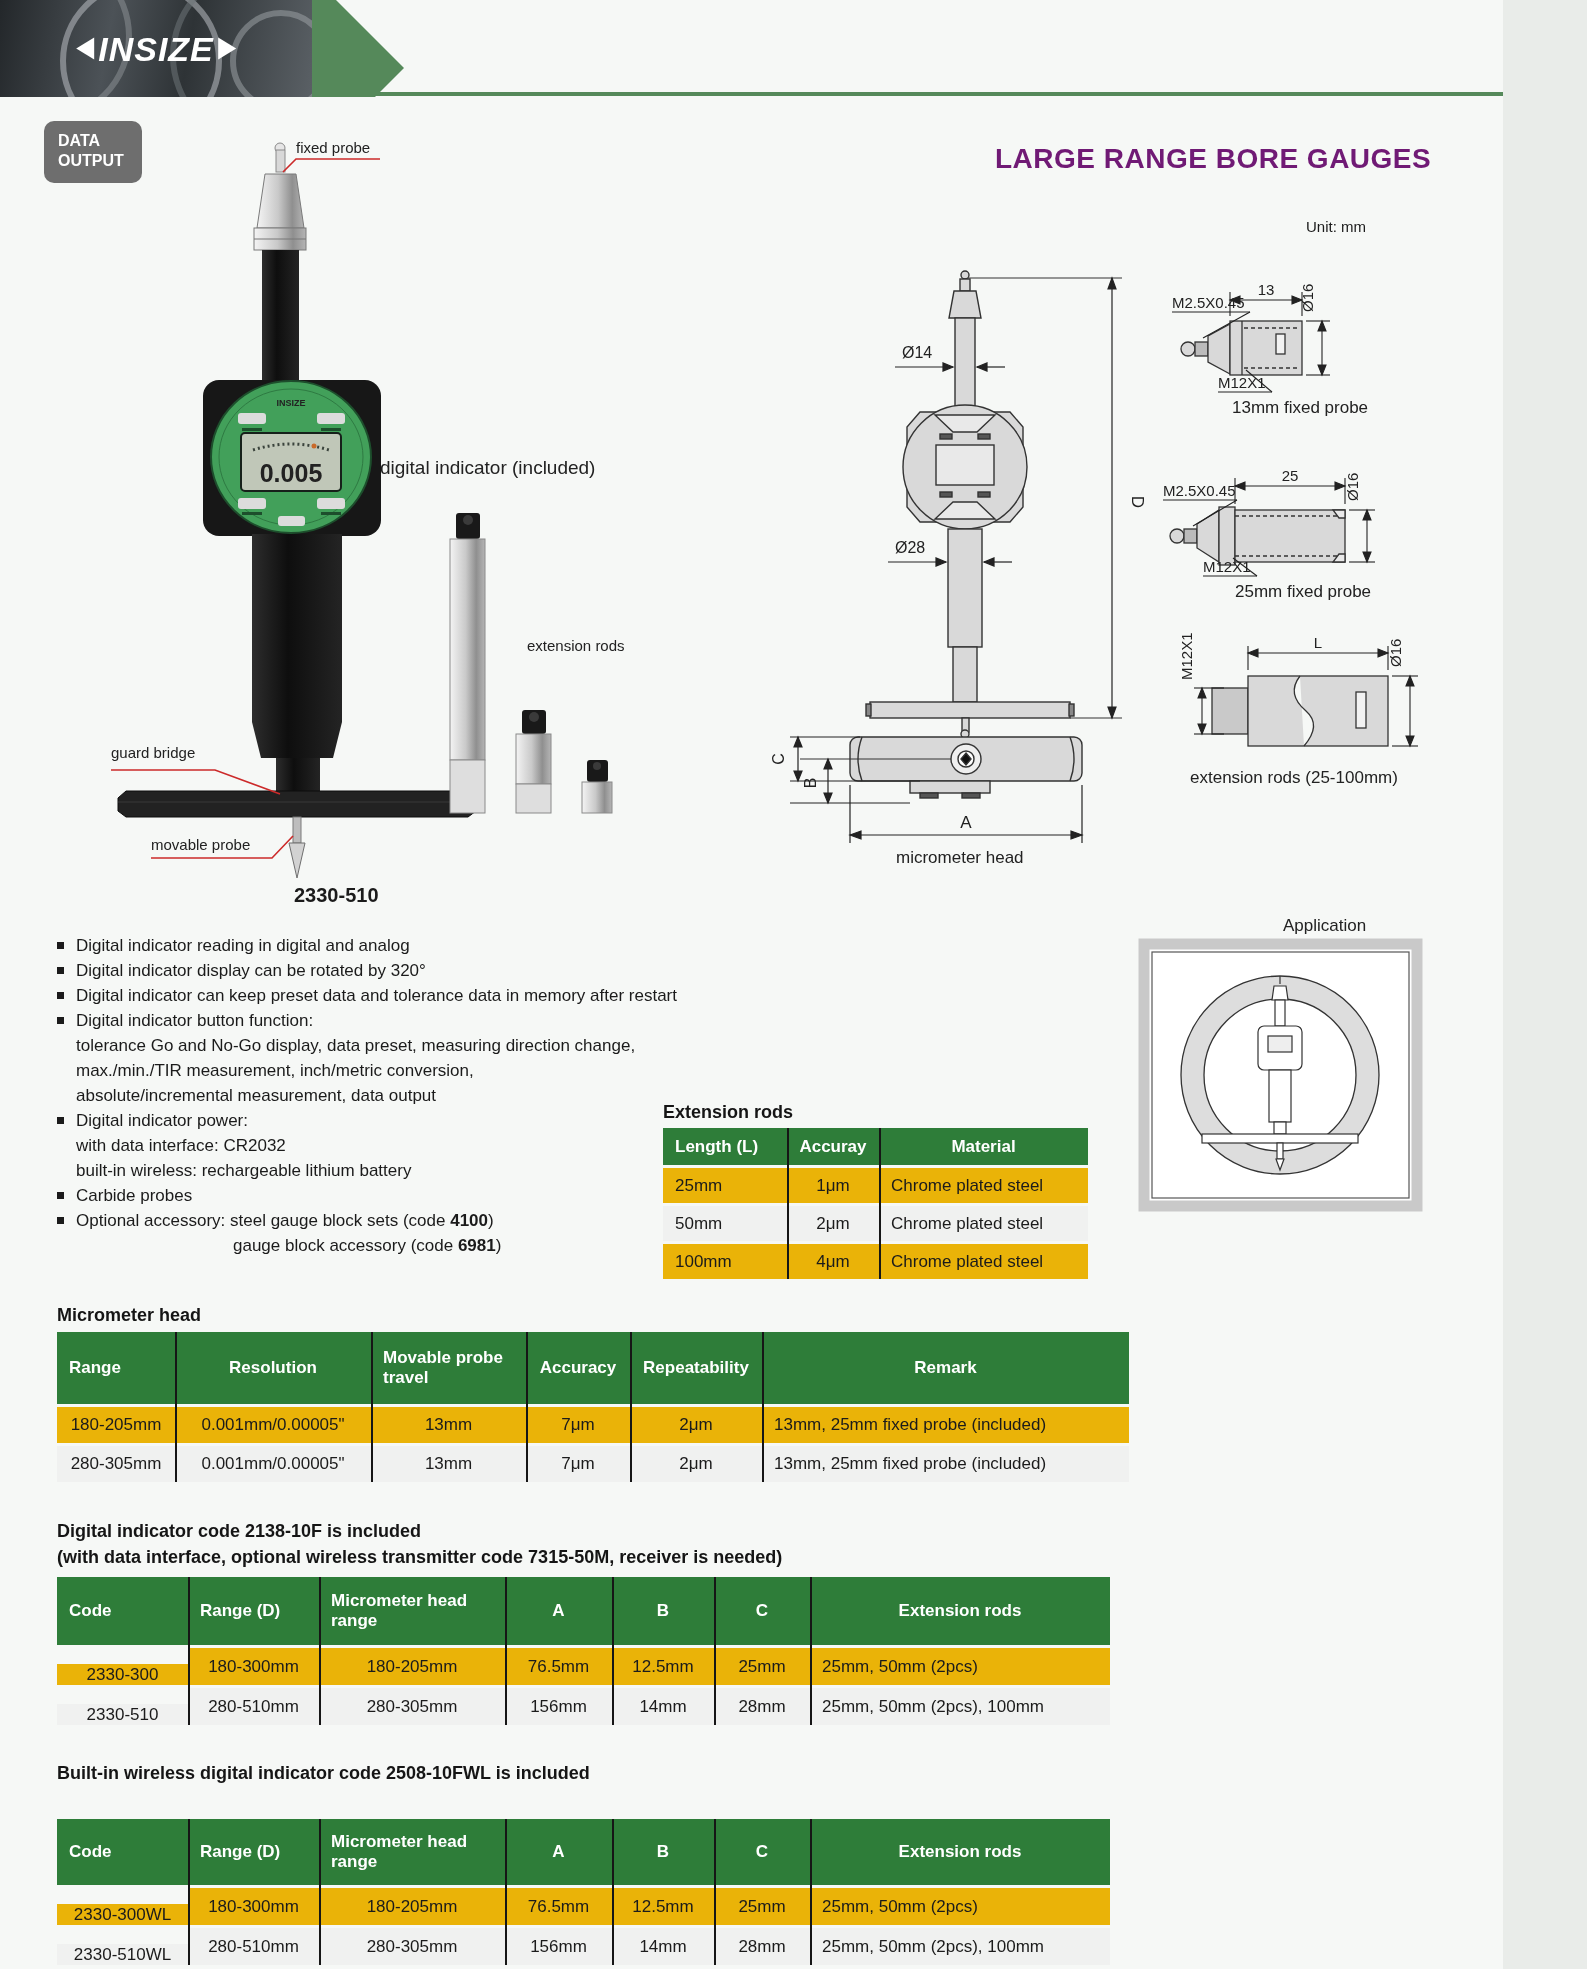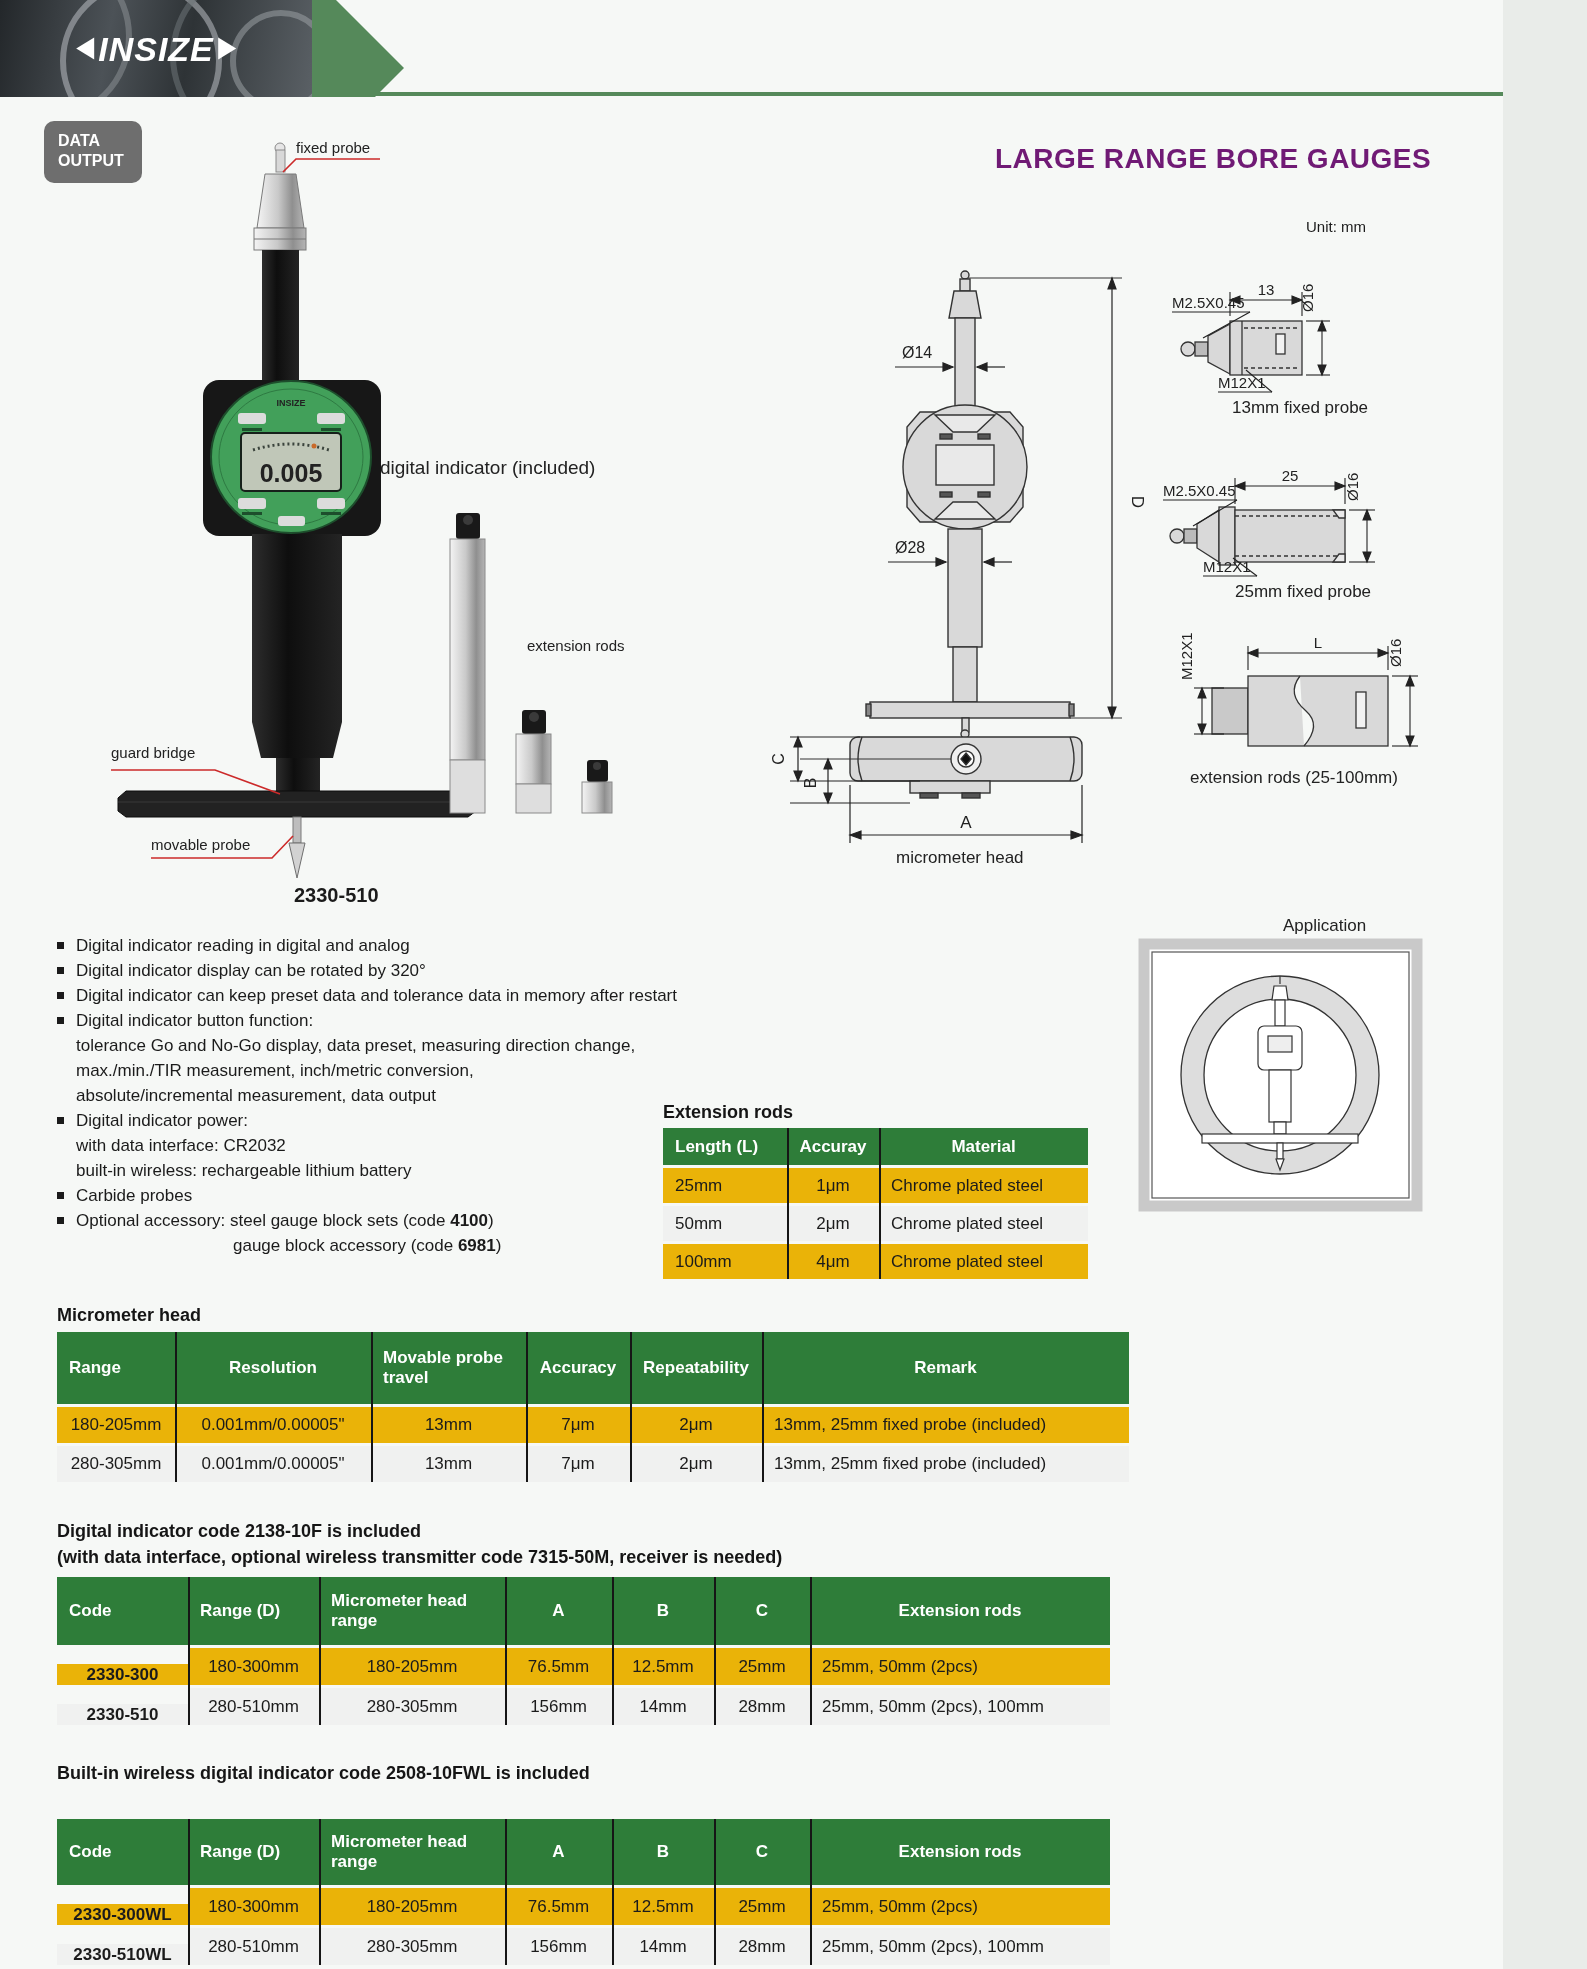--- a/index.html
+++ b/index.html
@@ -34,21 +34,21 @@
   .bold{font-weight:bold;}
   
   .tbl-title{position:absolute;font-size:18px;font-weight:bold;color:#151515;white-space:nowrap;}
   .tbl{position:absolute;}
   .grid{display:grid;row-gap:3px;position:relative;}
   .th{background:#2e7d39;color:#fff;font-weight:bold;font-size:17px;display:flex;align-items:center;
       justify-content:center;line-height:1.15;box-sizing:border-box;text-align:center;}
   .th.l{justify-content:flex-start;text-align:left;padding-left:12px;}
   .td{font-size:17px;display:flex;align-items:center;justify-content:center;box-sizing:border-box;white-space:nowrap;}
   .td.l{justify-content:flex-start;padding-left:12px;}
-  .td.b{font-weight:bold;margin-top:16px;}
+  .td.b{font-weight:normal;margin-top:16px;}
   .rowA{background:#eab308;}
   .rowB{background:#f0f1f0;}
   .vline{position:absolute;top:0;bottom:0;width:2px;background:#161616;}
   
   .cap{position:absolute;font-size:17px;color:#222;white-space:nowrap;}
   svg{position:absolute;}
   svg text{font-family:"Liberation Sans","DejaVu Sans",sans-serif;fill:#222;}
 </style>
 </head>
 <body>

